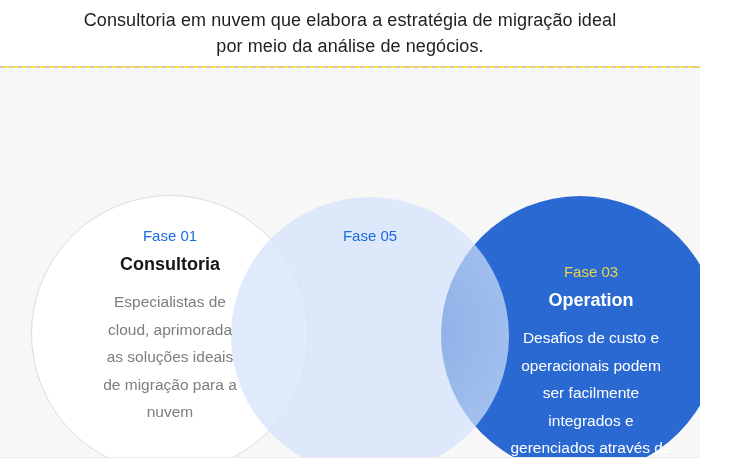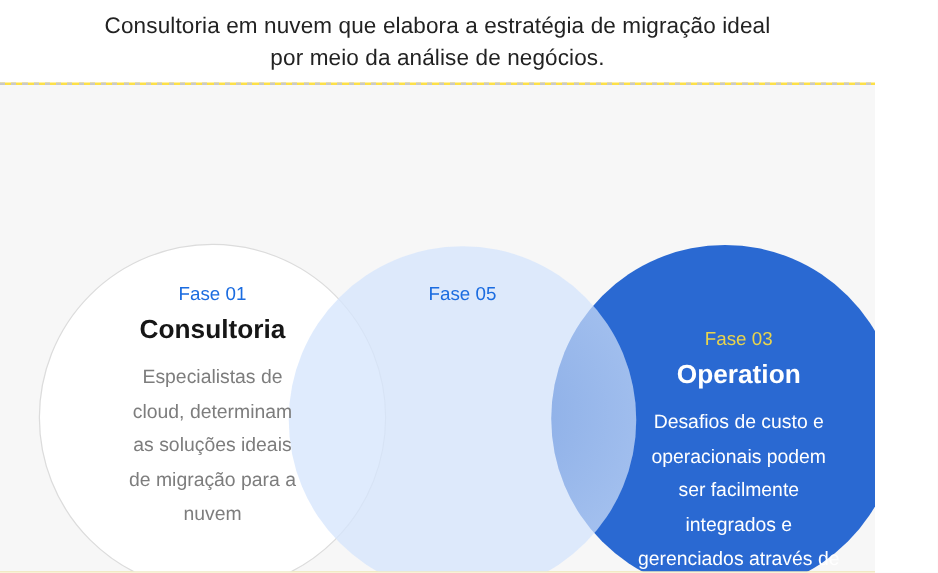--- a/index.html
+++ b/index.html
@@ -38,21 +38,21 @@
     background:radial-gradient(circle at 62% 48%, rgba(50,105,200,0.30), rgba(50,105,200,0.04) 72%);
   }
   
   .txt{position:absolute;top:158px;text-align:center;z-index:5;}
   .t1{left:45px;width:250px;}
   .t2{left:240px;width:260px;}
   .t3{left:466px;width:250px;margin-top:36px;}
   .fase{font-size:15px;font-weight:400;line-height:20px;margin-bottom:4px;}
   .t1 .fase,.t2 .fase{color:#1b6ce0;}
   .t3 .fase{color:#e9d44c;}
-  .ph-title{font-size:21px;font-weight:700;line-height:28px;margin:2px 0 0 0;color:#161616;}
+  .ph-title{font-size:18px;font-weight:700;line-height:28px;margin:2px 0 0 0;color:#161616;}
   .t3 .ph-title{color:#ffffff;}
   .desc{
     font-size:15.5px;line-height:27.5px;margin:10px 0 0 0;
     white-space:pre-line;font-weight:400;
   }
   .t1 .desc{color:#7d7d7d;}
   .t2 .desc{color:#2b2b2b;}
   .t3 .desc{color:#ffffff;font-weight:400;}
 </style>
 </head>
@@ -73,21 +73,21 @@
     <div class="circle c3"></div>
     <div class="circle c2"></div>
     <div class="lens-clip">
       <div class="lens"></div>
     </div>
 
     <div class="txt t1">
       <div class="fase">Fase 01</div>
       <div class="ph-title">Consultoria</div>
       <p class="desc">Especialistas de
-cloud, determinam
+cloud, aprimorada
 as soluções ideais
 de migração para a
 nuvem</p>
     </div>
 
     <div class="txt t2">
       <div class="fase">Fase 05</div>
     </div>
 
     <div class="txt t3">

